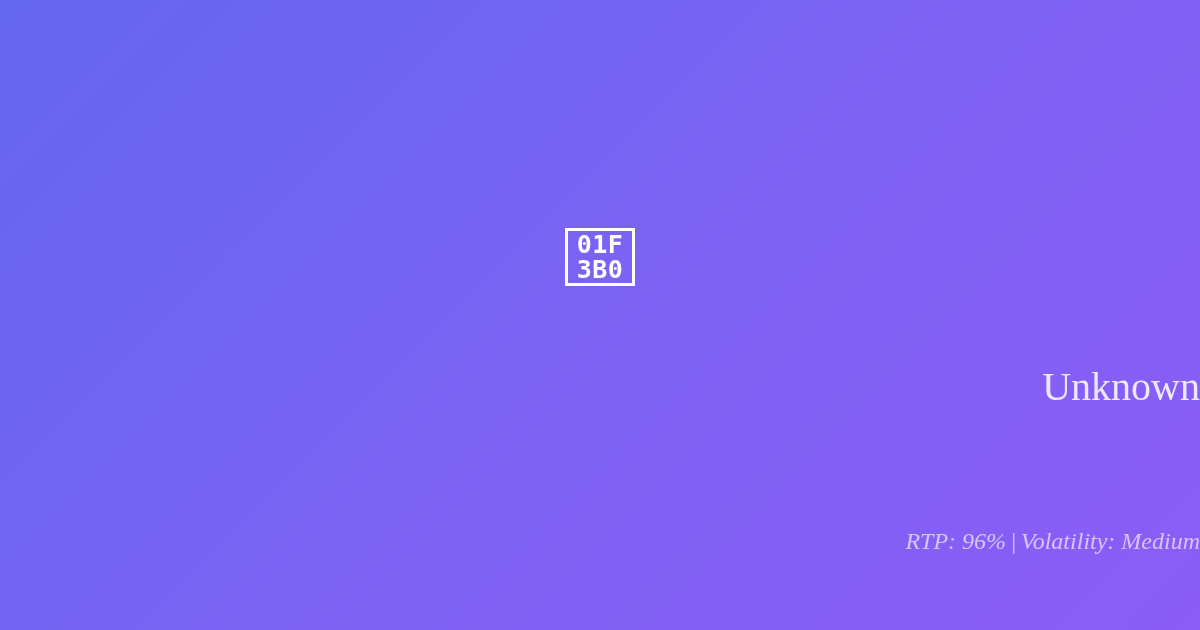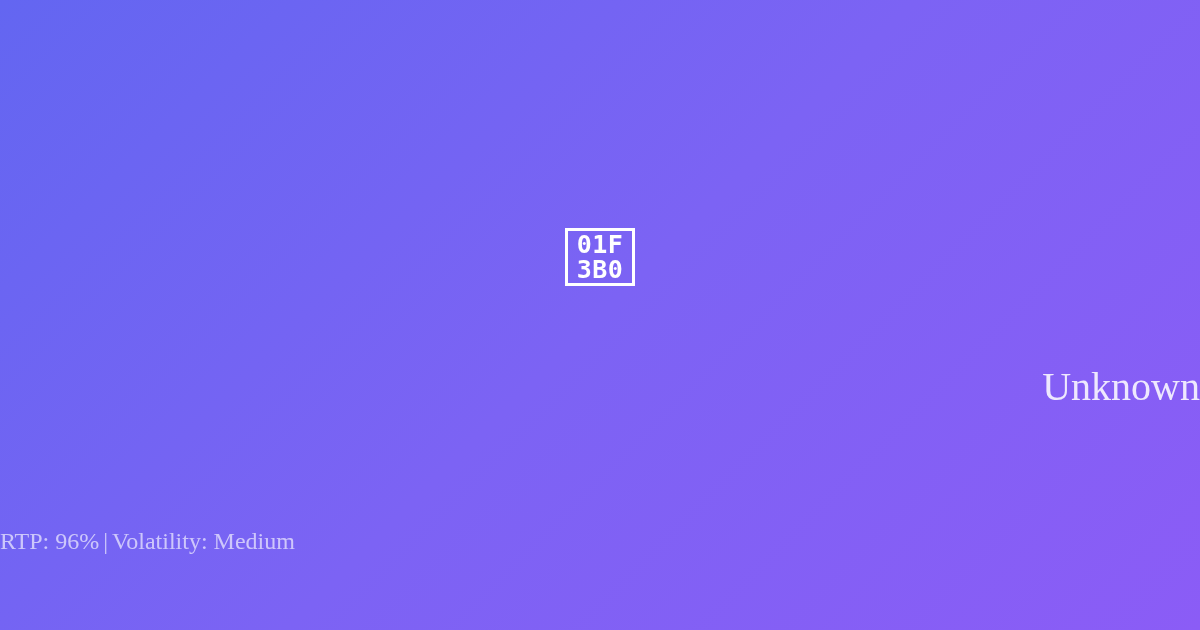--- a/index.html
+++ b/index.html
@@ -92,26 +92,27 @@
     line-height: 1.1;
   }
 
   
   .meta-line {
     position: absolute;
     left: 0;
     right: 0;
     top: 527px;
     margin: 0;
-    text-align: left;
+    text-align: right;
     color: rgba(255, 255, 255, 0.64);
     font-family: "Liberation Serif", "DejaVu Serif", serif;
     font-size: 24px;
     font-weight: 400;
     line-height: 1.2;
+    font-style: italic;
   }
 
   .meta-line .meta-sep {
     padding: 0 4px;
   }
 </style>
 </head>
 <body>
 
 <div class="og-card">

